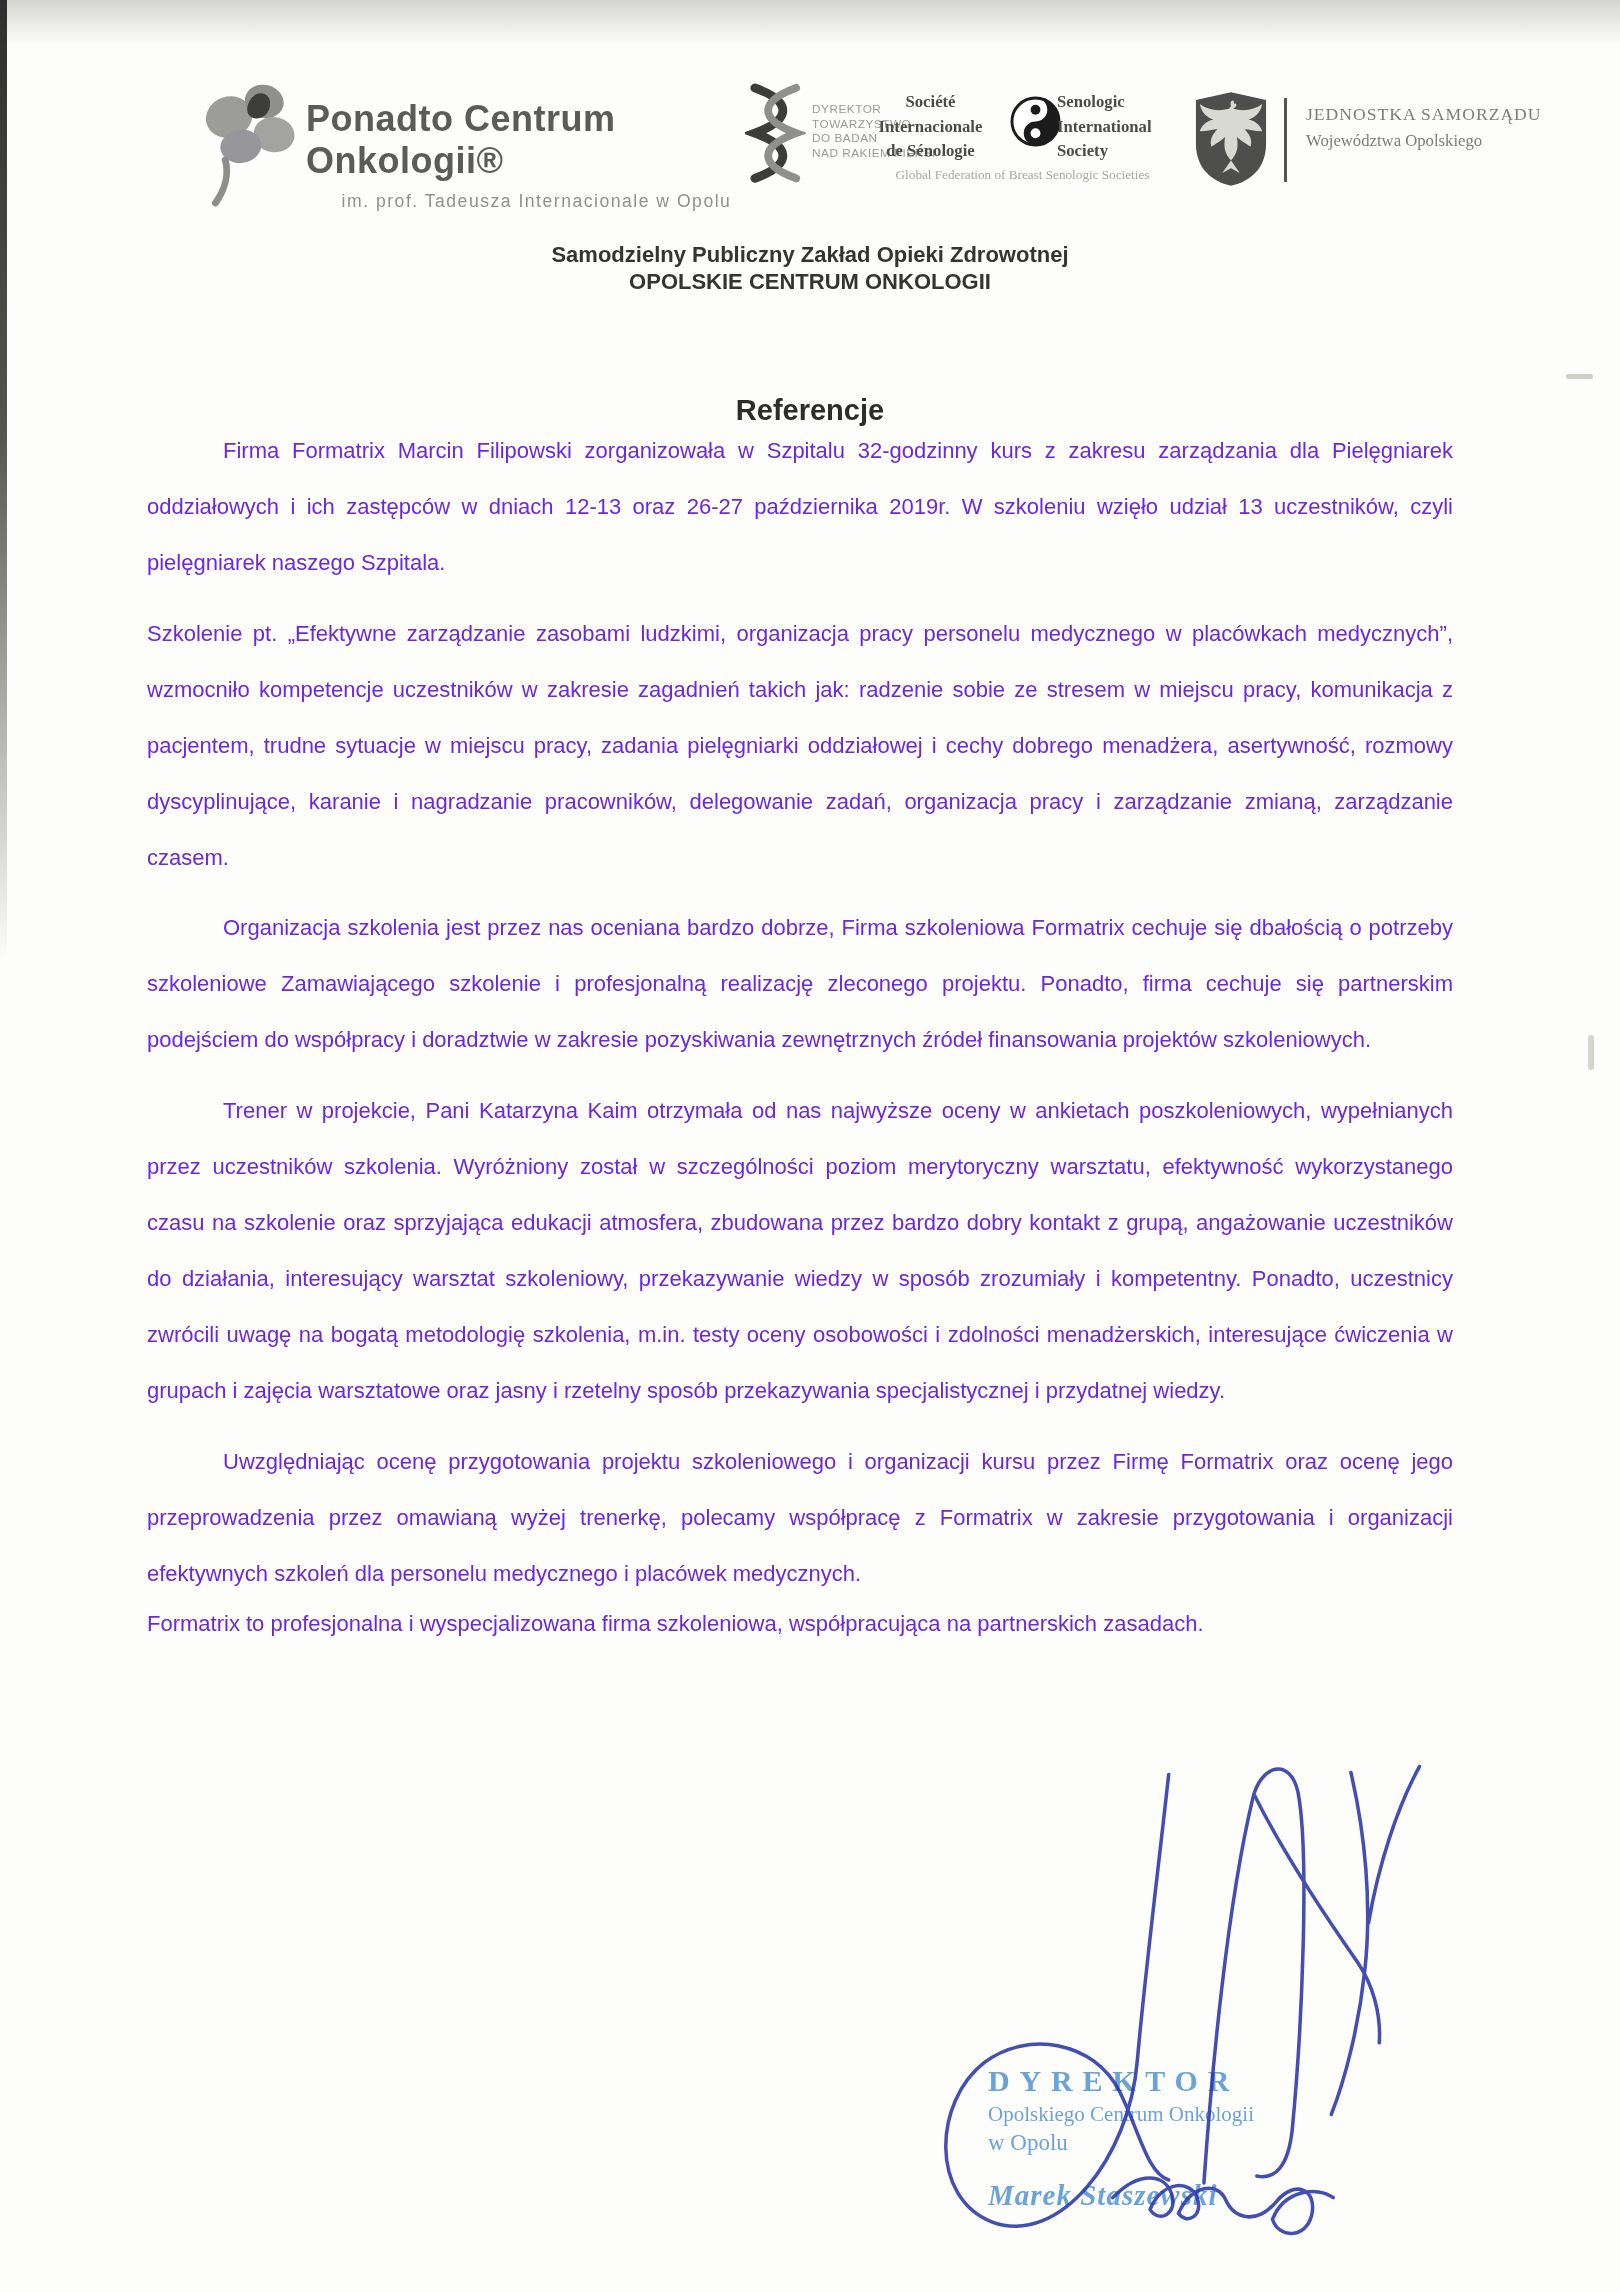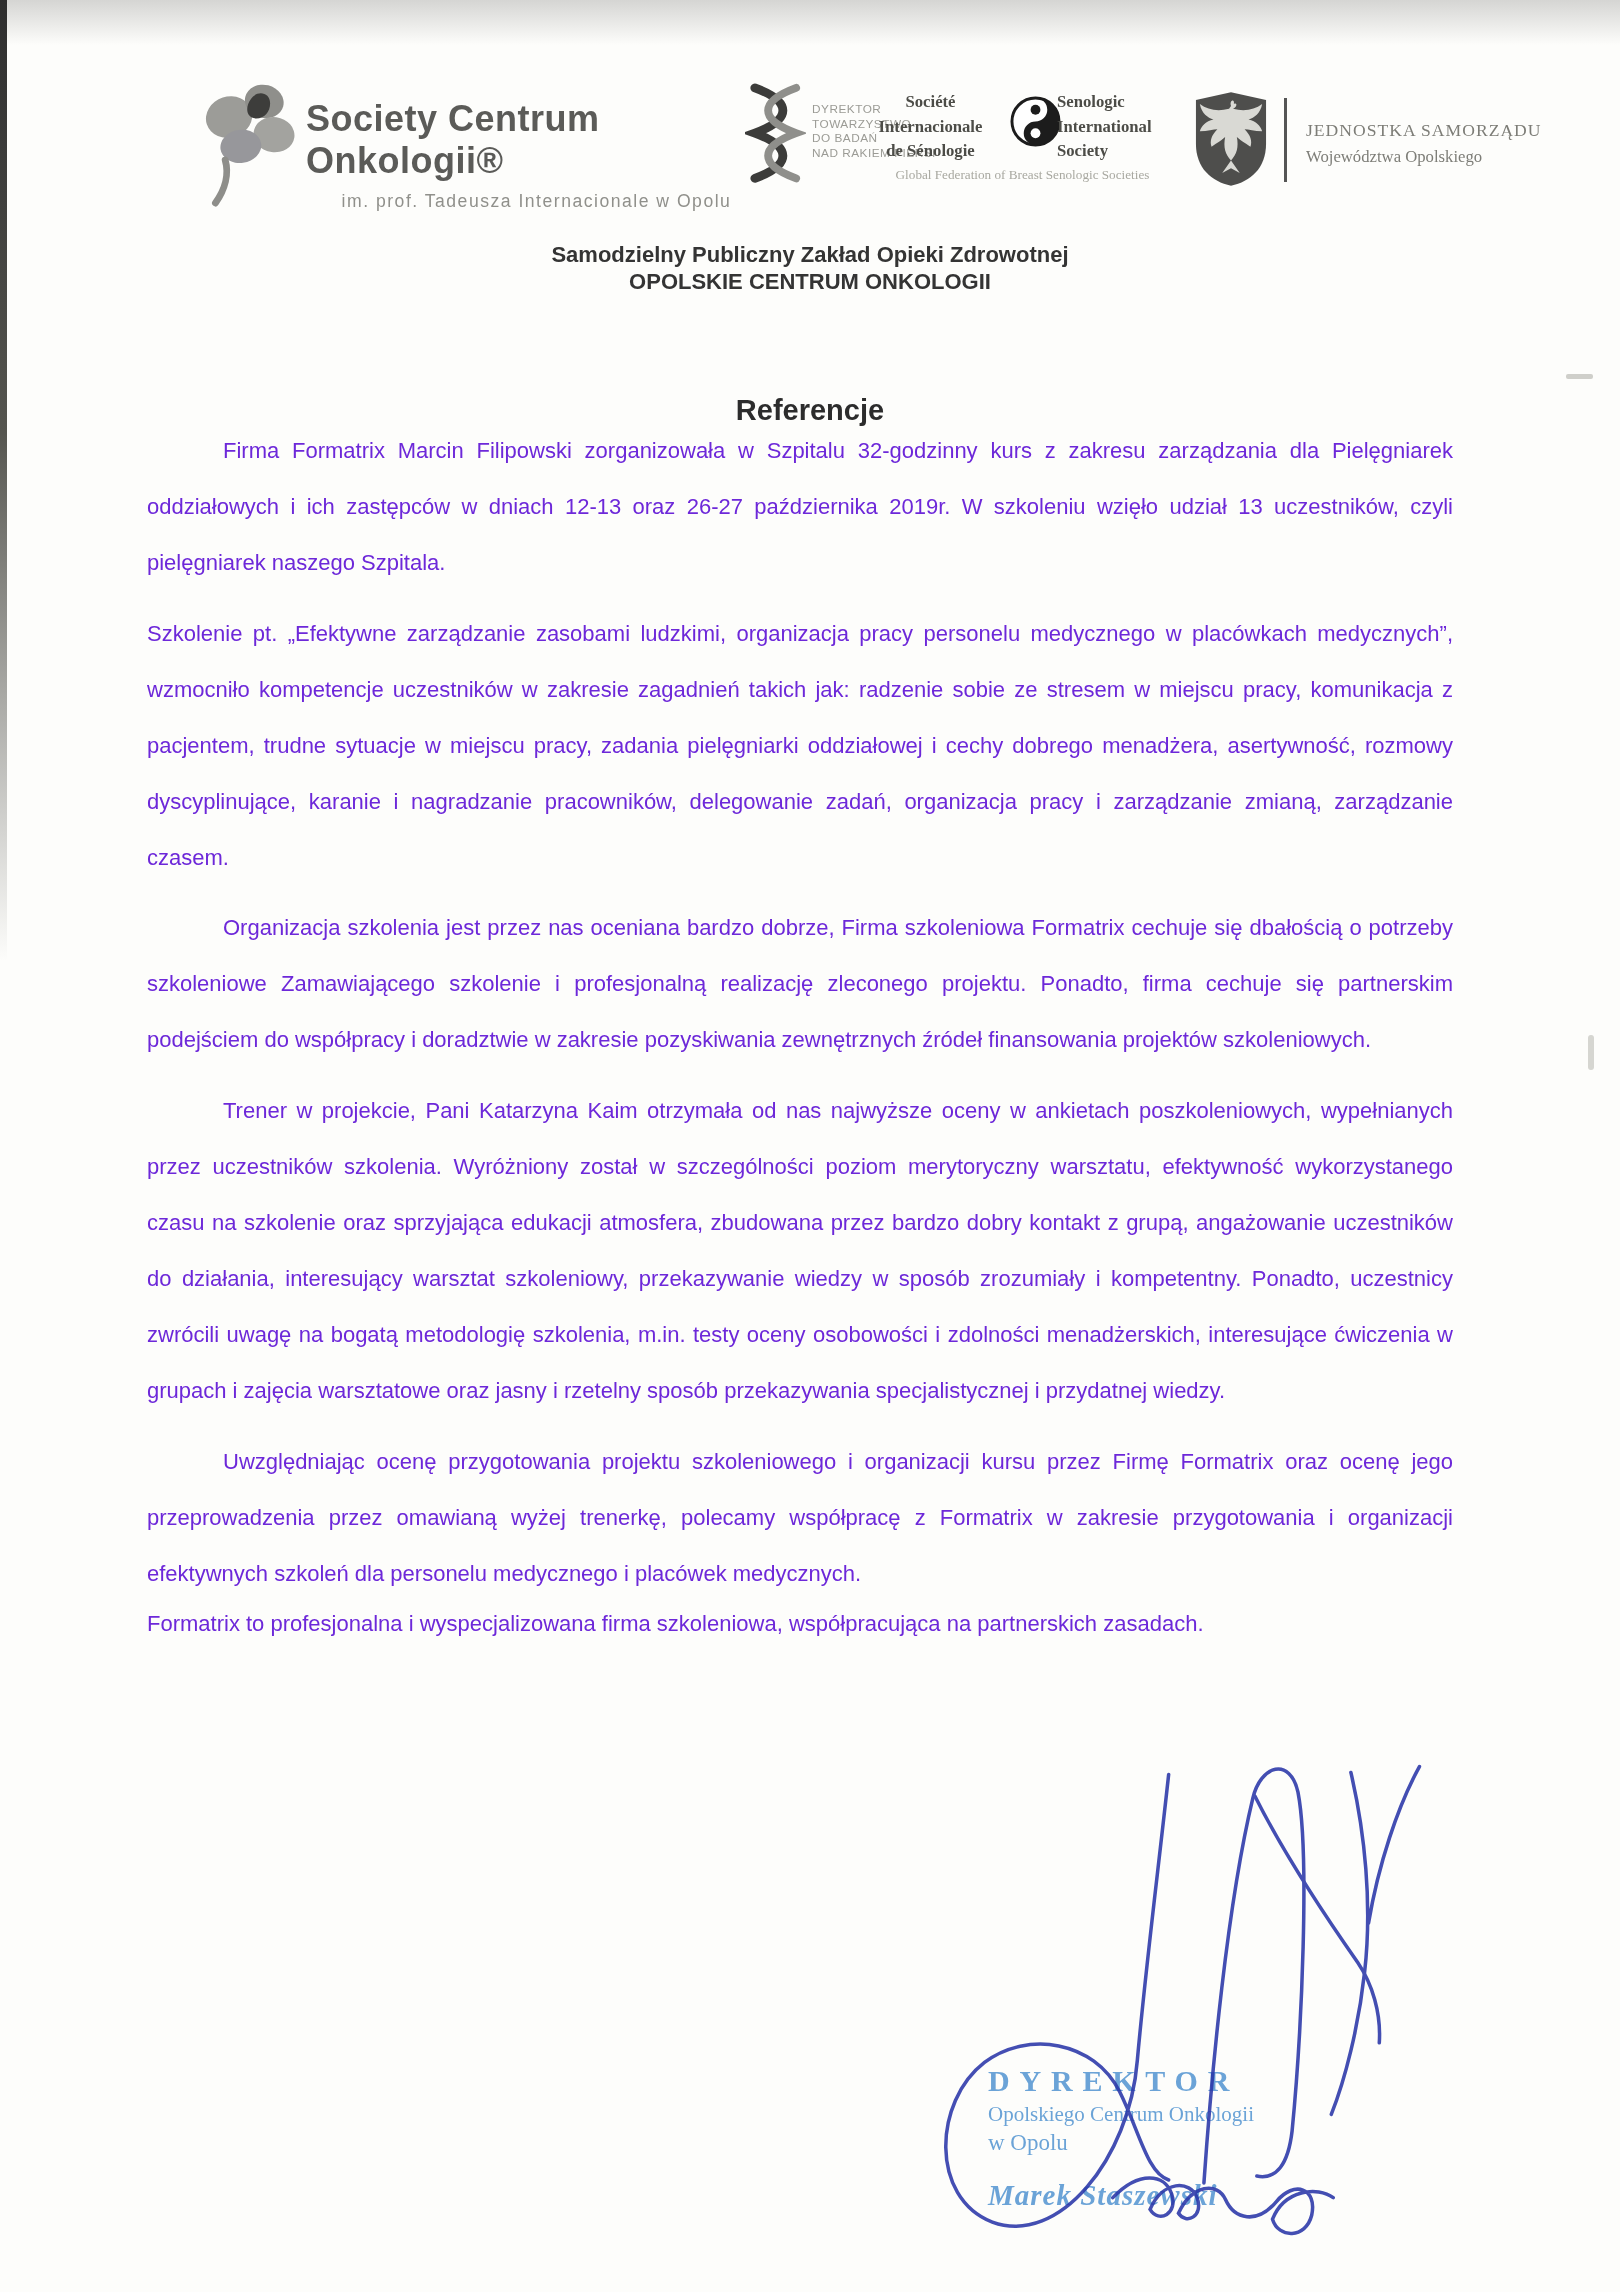--- a/index.html
+++ b/index.html
@@ -26,21 +26,21 @@
   .dna{position:absolute;left:745px;top:82px;}
   .pts{position:absolute;left:812px;top:102px;font-size:11.8px;line-height:14.7px;color:#9b9b95;letter-spacing:0.5px;}
   .sis{position:absolute;left:861px;top:90px;width:333px;font-family:"Liberation Serif",serif;color:#4c4c47;}
   .sis-left{position:absolute;left:0;top:0;width:139px;text-align:center;font-weight:700;font-size:16.7px;line-height:24.5px;}
   .yinyang{position:absolute;left:149px;top:5.9px;}
   .sis-right{position:absolute;left:196px;top:0;width:127px;text-align:left;font-weight:700;font-size:16.7px;line-height:24.5px;}
   .sis-caption{position:absolute;left:861px;top:167px;width:323px;text-align:center;
     font-family:"Liberation Serif",serif;font-size:13.2px;color:#a8a8a0;filter:blur(0.4px);}
   .shield{position:absolute;left:1194px;top:90px;}
   .hdr-divider{position:absolute;left:1284px;top:98px;width:2.9px;height:84px;background:#555;}
-  .unit{position:absolute;left:1306px;top:120px;font-family:"Liberation Serif",serif;color:#7d7d77;}
+  .unit{position:absolute;left:1306px;top:104px;font-family:"Liberation Serif",serif;color:#7d7d77;}
   .unit-l1{font-size:17.6px;letter-spacing:1px;}
   .unit-l2{font-size:16.7px;margin-top:5.9px;}
 
   
   .address{position:absolute;left:0;top:241px;width:1620px;text-align:center;
     color:#343434;font-weight:700;font-size:22px;line-height:27.4px;}
   .doc-title{position:absolute;left:0;top:394px;width:1620px;text-align:center;
     font-size:29px;font-weight:700;color:#2c2c2c;}
 
   
@@ -73,21 +73,21 @@
   <svg class="clover" width="125" height="135" viewBox="0 0 128 138">
     <ellipse cx="38" cy="44" rx="24" ry="21" fill="#9c9c98" transform="rotate(-18 38 44)"></ellipse>
     <ellipse cx="74" cy="28" rx="20" ry="17" fill="#8f8f8b" transform="rotate(14 74 28)"></ellipse>
     <ellipse cx="84" cy="62" rx="21" ry="18" fill="#a3a39f" transform="rotate(8 84 62)"></ellipse>
     <ellipse cx="50" cy="74" rx="21" ry="17" fill="#97979b" transform="rotate(-8 50 74)"></ellipse>
     <path d="M60 26 C66 16 80 18 80 30 C80 40 72 47 63 45 C55 43 55 33 60 26 Z" fill="#3d3d3b"></path>
     <path d="M34 88 C38 102 34 118 24 132" stroke="#8e8e8a" stroke-width="7" fill="none" stroke-linecap="round"></path>
   </svg>
 
   <div class="brand">
-    <div class="brand-name">Society Centrum Onkologii®</div>
+    <div class="brand-name">Ponadto Centrum Onkologii®</div>
     <div class="brand-sub">im. prof. Tadeusza Internacionale w Opolu</div>
   </div>
 
   <svg class="dna" width="61" height="116" viewBox="0 0 62 118">
     <path d="M10 6 C48 20 48 38 10 52 C48 66 48 84 10 98" stroke="#3c3c3a" stroke-width="9" fill="none" stroke-linecap="round"></path>
     <path d="M52 6 C14 20 14 38 52 52 C14 66 14 84 52 98" stroke="#8f8f8b" stroke-width="8" fill="none" stroke-linecap="round"></path>
   </svg>
 
   <div class="pts">
     <div>DYREKTOR</div>

